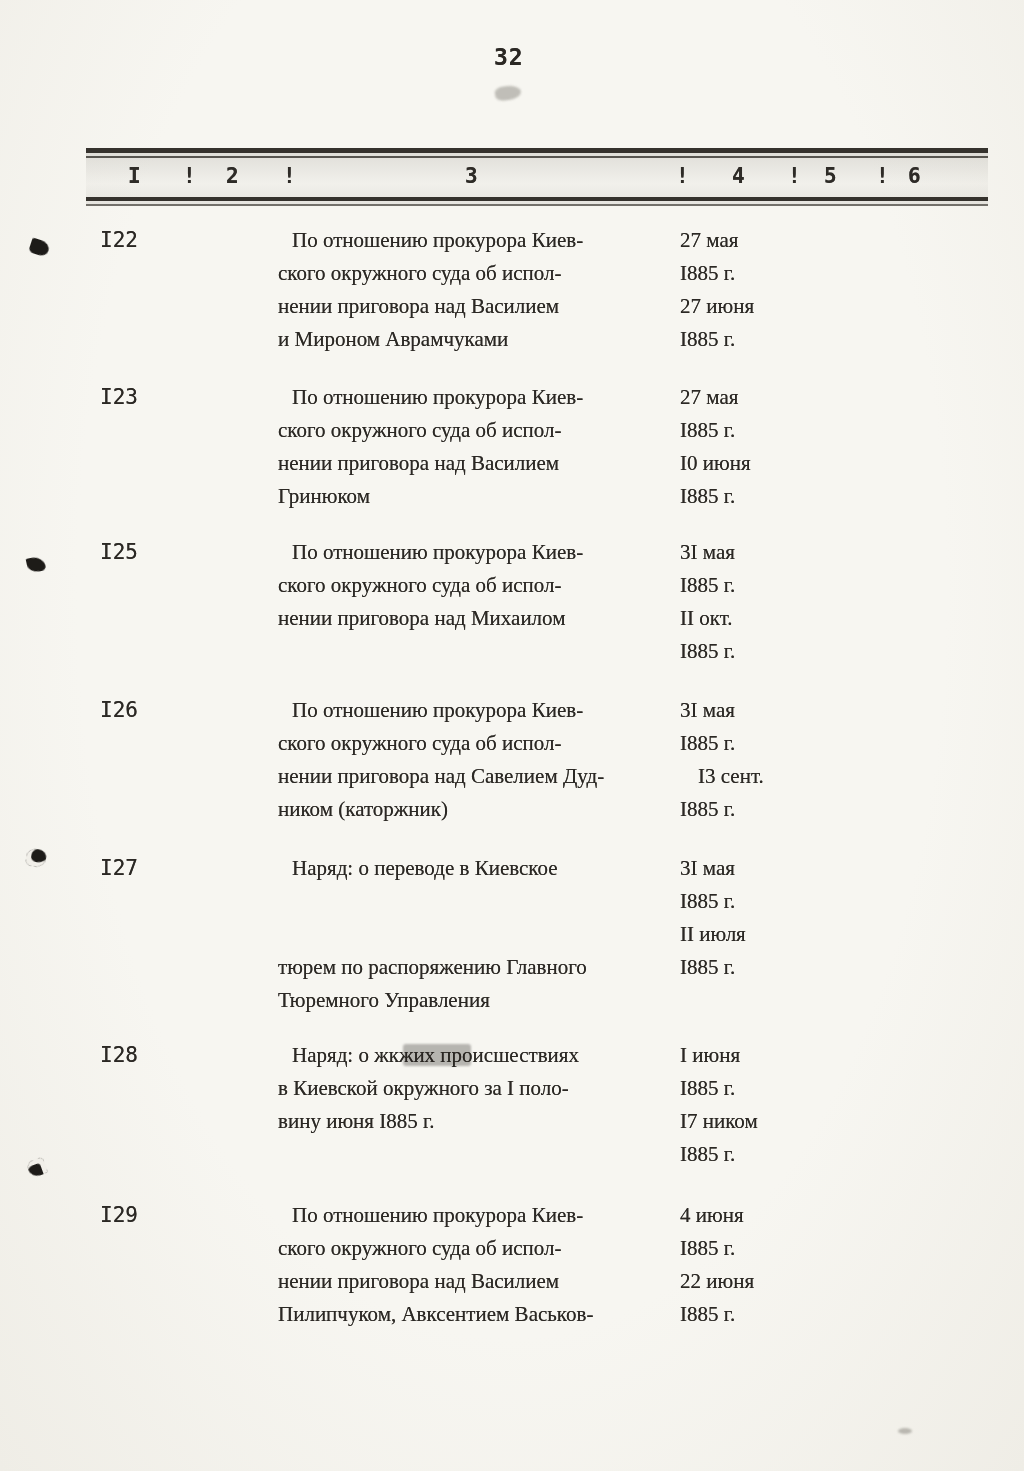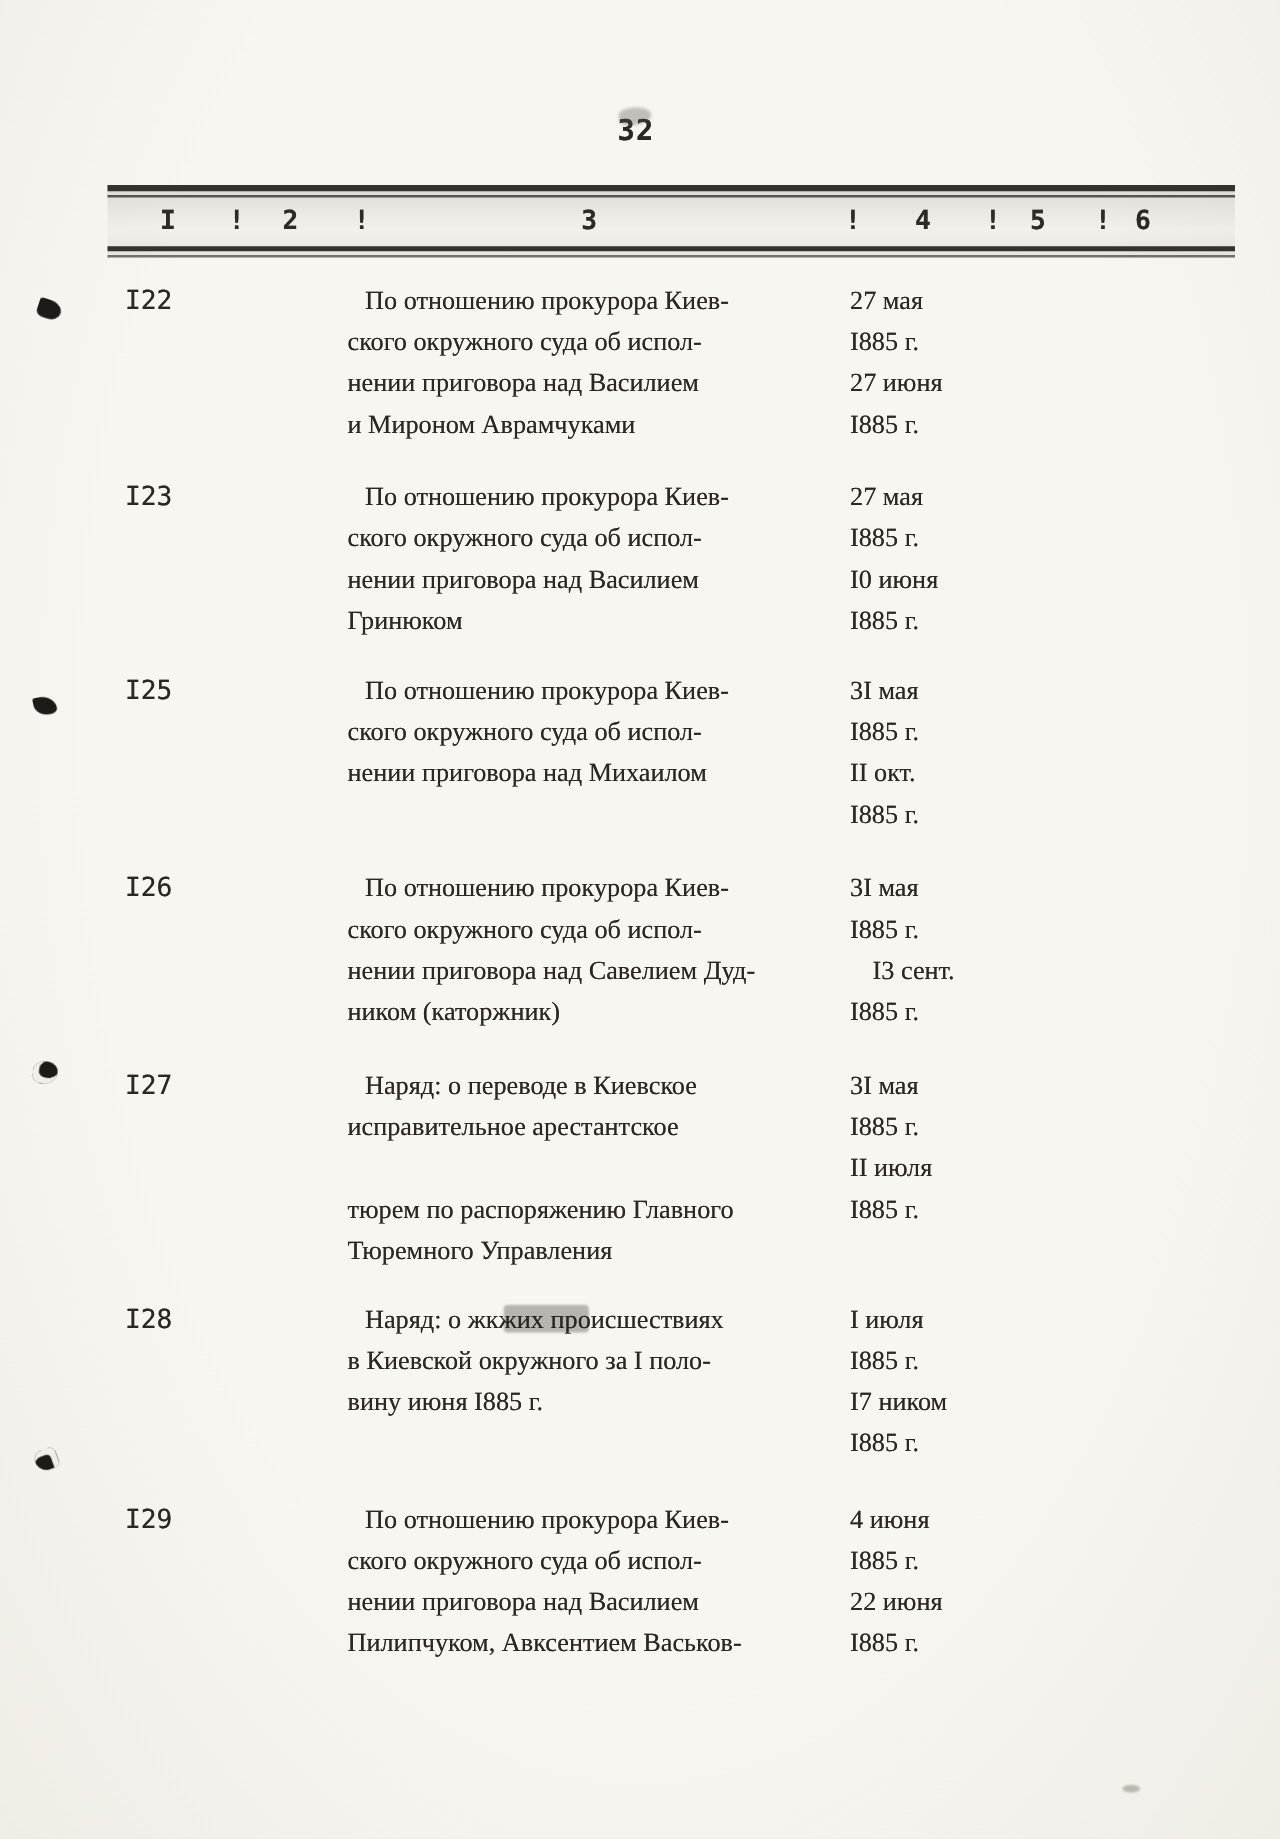--- a/index.html
+++ b/index.html
@@ -15,21 +15,20 @@
     overflow: hidden;
   }
   .ink { text-shadow: 0 0 0.5px rgba(43,40,36,0.75); }
 
   .page-number {
     position: absolute;
     left: 494px; top: 44px;
     font-size: 23px;
     font-weight: bold;
     letter-spacing: 1px;
-    margin-top: 48px;
   }
   .page-number-smudge {
     position: absolute;
     left: 495px; top: 86px;
     width: 26px; height: 14px;
     background: rgba(90, 86, 78, 0.35);
     border-radius: 40% 60% 55% 45%;
     filter: blur(1.2px);
     transform: rotate(-8deg);
   }
@@ -212,41 +211,40 @@
     </div>
   </section>
 
   <section class="entry" style="top:856px">
     <span class="num ink">I27</span>
     <div class="line" style="top:0">
       <span class="txt indent ink">Наряд: о переводе в Киевское</span>
       <span class="date ink">3I мая</span>
     </div>
     <div class="line" style="top:33px">
-      <span class="txt ink">исправительное арестантское</span>
       <span class="date ink">I885 г.</span>
     </div>
     <div class="line" style="top:66px">
       <span class="date ink">II июля</span>
     </div>
     <div class="line" style="top:99px">
       <span class="txt ink">тюрем по распоряжению Главного</span>
       <span class="date ink">I885 г.</span>
     </div>
     <div class="line" style="top:132px">
       <span class="txt ink">Тюремного Управления</span>
       <span class="date ink"></span>
     </div>
   </section>
 
   <section class="entry" style="top:1043px">
     <span class="num ink">I28</span>
     <div class="line" style="top:0">
       <span class="txt indent ink">Наряд: о жкжих происшествиях</span>
-      <span class="date ink">I июля</span>
+      <span class="date ink">I июня</span>
     </div>
     <div class="line" style="top:33px">
       <span class="txt ink">в Киевской окружного за I поло-</span>
       <span class="date ink">I885 г.</span>
     </div>
     <div class="line" style="top:66px">
       <span class="txt ink">вину июня I885 г.</span>
       <span class="date ink">I7 ником</span>
     </div>
     <div class="line" style="top:99px">

